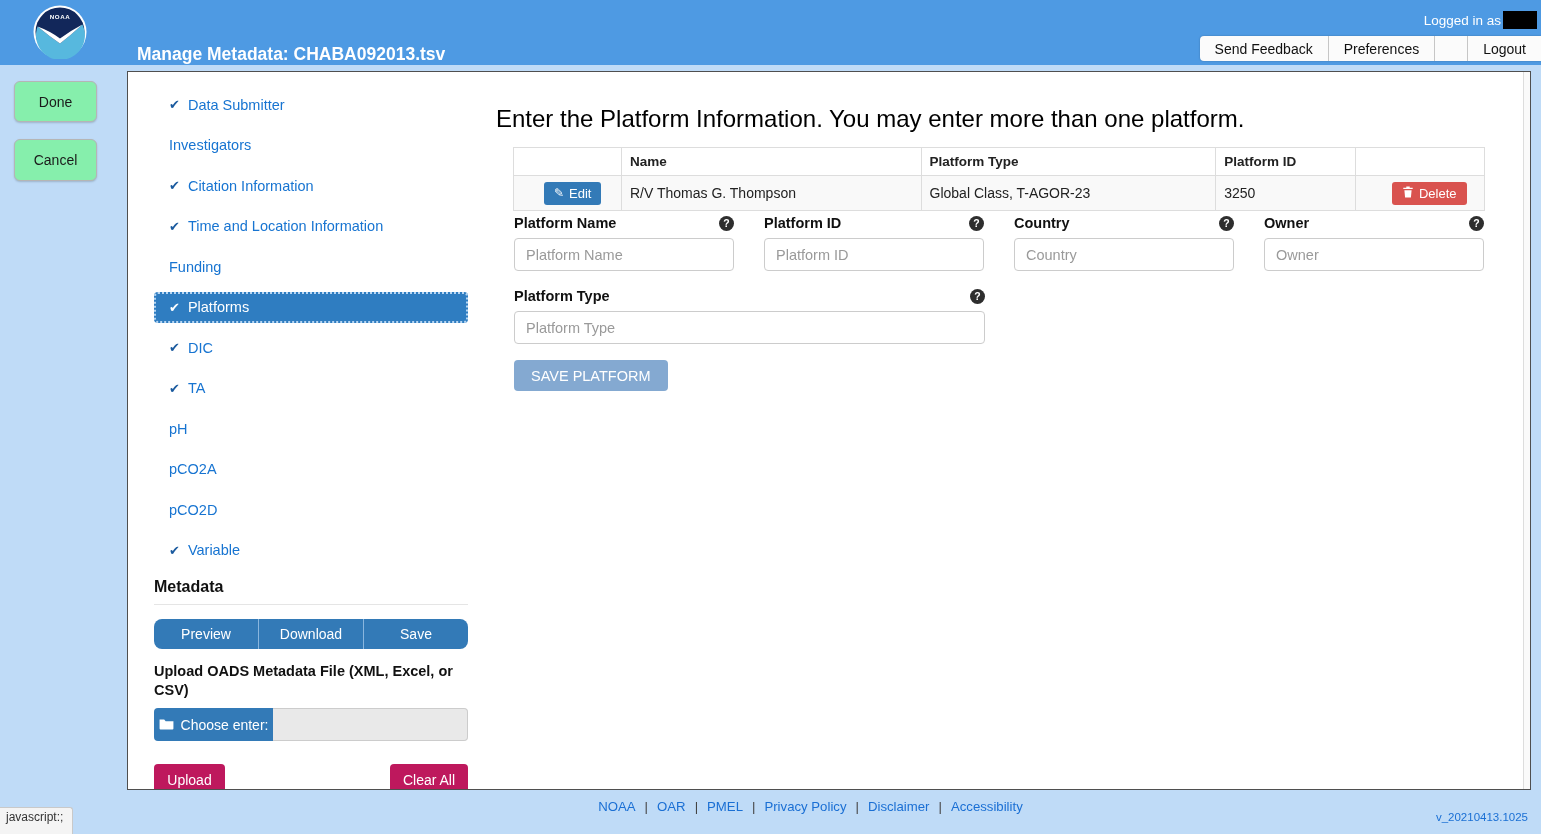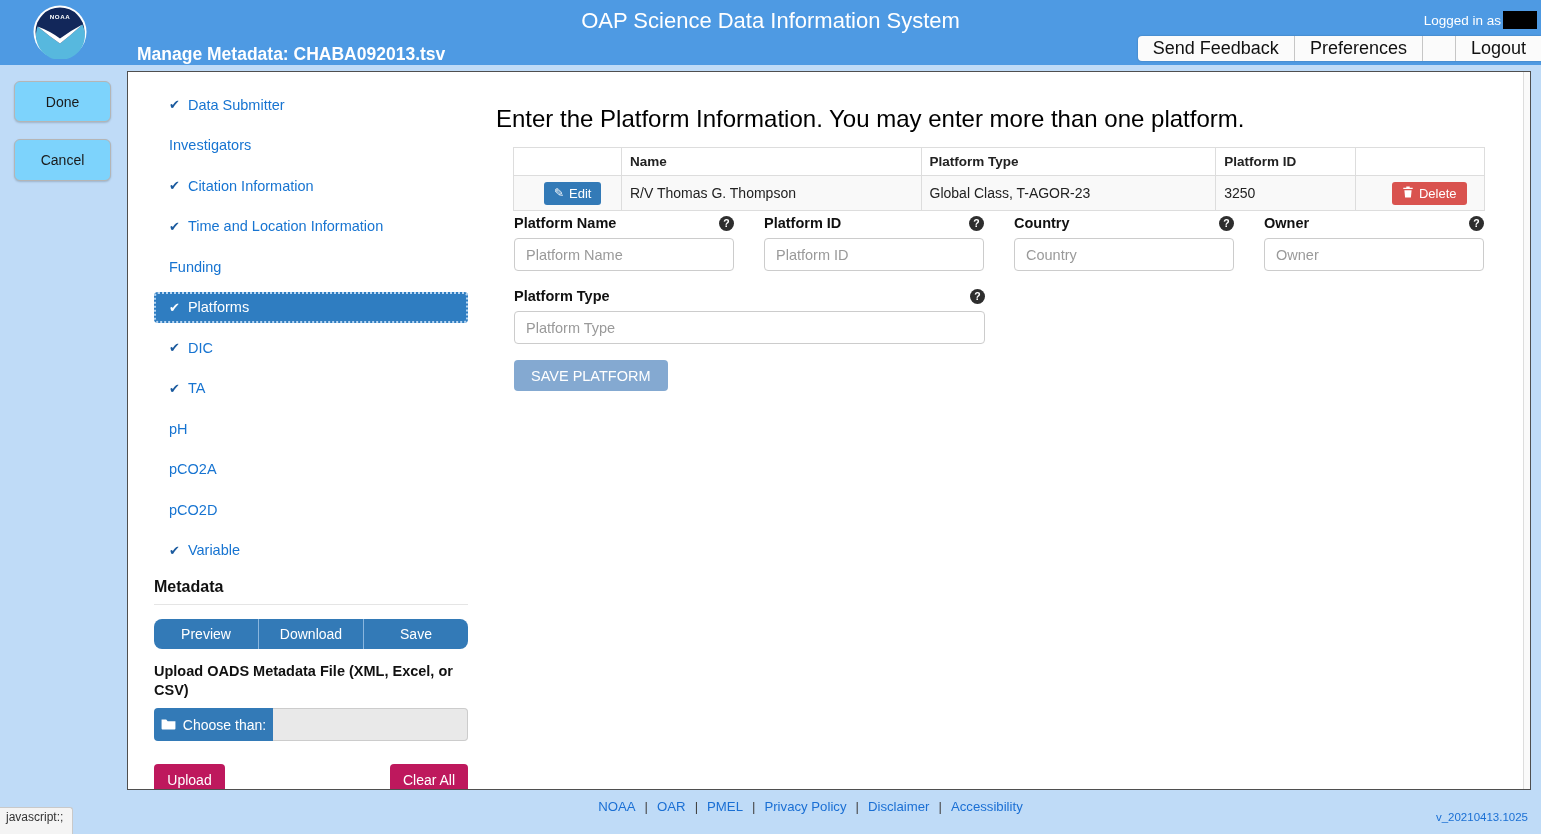--- a/index.html
+++ b/index.html
@@ -8,26 +8,26 @@
   #screen { position:relative; width:1541px; height:834px; background:#bfdbf7; overflow:hidden; }
 
   
   .header { position:absolute; left:0; top:0; width:100%; height:65px; background:#4e9ae3; }
   .logo { position:absolute; left:33px; top:5px; width:54px; height:54px; }
   .app-title { position:absolute; left:50%; top:8px; transform:translateX(-50%); font-size:22px; color:#fff; white-space:nowrap; }
   .page-title { position:absolute; left:137px; top:44px; font-size:17.5px; font-weight:bold; color:#fff; white-space:nowrap; }
   .login-label { position:absolute; right:40px; top:13px; font-size:13.5px; color:#fff; }
   .redact { position:absolute; right:4px; top:11px; width:34px; height:18px; background:#000; }
   .topmenu { position:absolute; right:0; top:36px; height:25px; display:flex; align-items:stretch; background:#fbfbfb; border-radius:4px 0 0 4px; box-shadow:0 0 2px rgba(0,0,0,.25); }
-  .topmenu .seg { display:flex; align-items:center; padding:0 15px; font-size:18px; color:#111; border-right:1px solid #c6c6c6; cursor:pointer; white-space:nowrap; }
+  .topmenu .seg { display:flex; align-items:center; padding:0 15px; font-size:14px; color:#111; border-right:1px solid #c6c6c6; cursor:pointer; white-space:nowrap; }
   .topmenu .seg.spacer { width:33px; padding:0; }
   .topmenu .seg:last-child { border-right:none; }
 
   
-  .side-btn { position:absolute; left:14px; width:97px; background:#7dd3fc; border:1px solid #b5b5b5; border-radius:6px; font-size:14px; color:#1a1a1a; display:flex; align-items:center; justify-content:center; box-shadow:0 1px 2px rgba(0,0,0,.18); cursor:pointer; }
+  .side-btn { position:absolute; left:14px; width:83px; background:#86efac; border:1px solid #b5b5b5; border-radius:6px; font-size:14px; color:#1a1a1a; display:flex; align-items:center; justify-content:center; box-shadow:0 1px 2px rgba(0,0,0,.18); cursor:pointer; }
   .done-btn { top:81px; height:41px; }
   .cancel-btn { top:139px; height:42px; }
 
   
   .panel { position:absolute; left:127px; top:71px; width:1404px; height:719px; background:#fff; border:1.5px solid #4f4f4f; overflow:hidden; }
   .scroll-track { position:absolute; right:0; top:0; bottom:0; width:7px; background:#fafafa; border-left:1px solid #ddd; }
 
   
   .nav { position:absolute; left:26px; top:17px; width:314px; list-style:none; }
   .nav-item { height:31px; margin-bottom:9.5px; display:flex; align-items:center; padding:0 15px; font-size:14.5px; color:#1774d1; cursor:pointer; border-radius:4px; }
@@ -87,21 +87,20 @@
   <div class="header">
     <span class="logo">
       <svg viewBox="0 0 54 54" width="54" height="54">
         <circle cx="27" cy="27" r="26.5" fill="#ffffff"></circle>
         <circle cx="27" cy="27" r="24.5" fill="#12275a"></circle>
         <path d="M4.6,21.5 Q16,31 27,38.5 Q38,30 49.4,19.5 A24.5 24.5 0 1 1 4.6,21.5 Z" fill="#57b8de"></path>
         <path d="M4.6,21.5 Q17,26 27,33.5 Q37,26 49.4,19.5 Q38,30 27,38.5 Q16,31 4.6,21.5 Z" fill="#ffffff"></path>
         <text x="27" y="14" fill="#ffffff" font-size="6.2" font-weight="bold" text-anchor="middle" letter-spacing="0.6" font-family="Liberation Sans, sans-serif">NOAA</text>
       </svg>
     </span>
-    <div class="app-title">OAP Science Data Information System</div>
     <div class="page-title">Manage Metadata: CHABA092013.tsv</div>
     <div class="login-label">Logged in as</div>
     <div class="redact"></div>
     <div class="topmenu">
       <span class="seg">Send Feedback</span>
       <span class="seg">Preferences</span>
       <span class="seg spacer"></span>
       <span class="seg">Logout</span>
     </div>
   </div>
@@ -165,21 +164,21 @@
       <button class="meta-btn">Save</button>
     </div>
     <div class="upload-label">Upload OADS Metadata File (XML, Excel, or CSV)</div>
     <div class="choose">
       <span class="choose-btn">
         <span>
           <svg viewBox="0 0 16 13" width="15" height="12">
               <path d="M0.5,1.5 h5 l1.6,2 h8.4 v8 a1,1 0 0 1 -1,1 h-13 a1,1 0 0 1 -1,-1 z" fill="#fff"></path>
             </svg>
         </span>
-        <span>Choose than:</span>
+        <span>Choose enter:</span>
       </span>
       <span class="choose-field"></span>
     </div>
     <button class="blue-btn upload-btn">Upload</button>
     <button class="blue-btn clearall-btn">Clear All</button>
 
     <div class="content-heading">Enter the Platform Information. You may enter more than one platform.</div>
 
     <table class="ptable">
       <colgroup>

